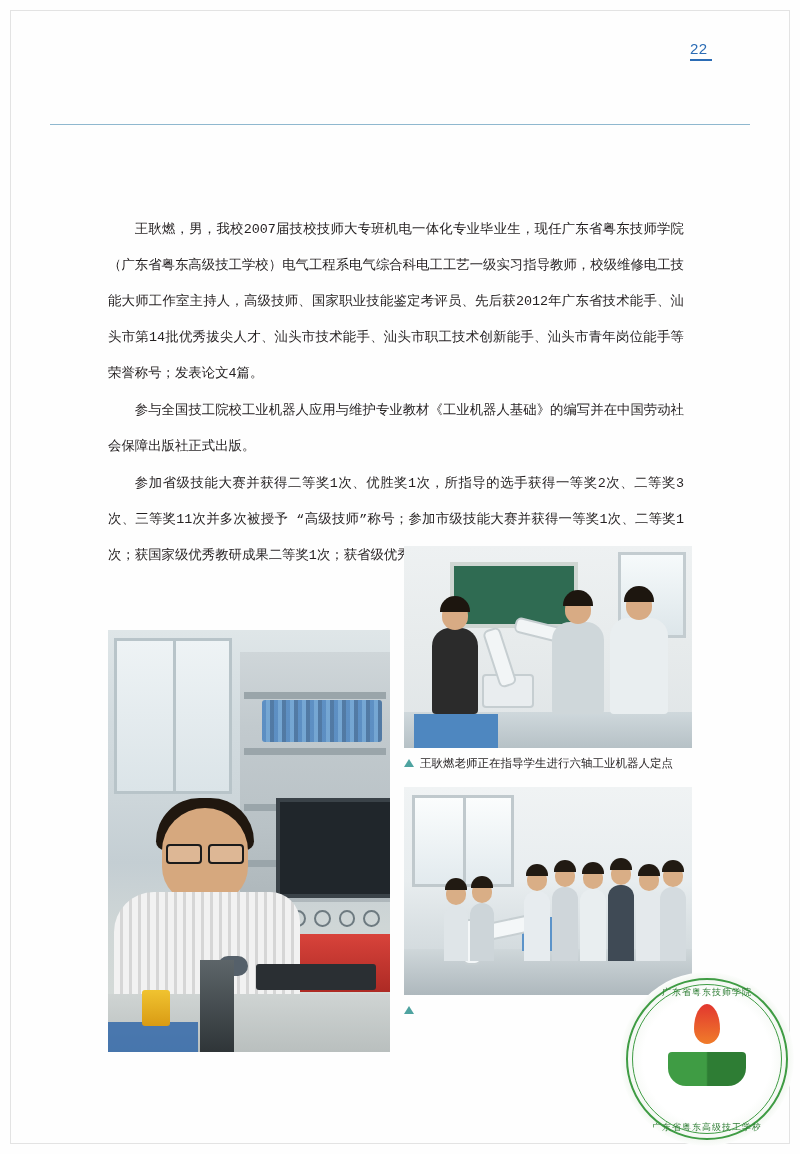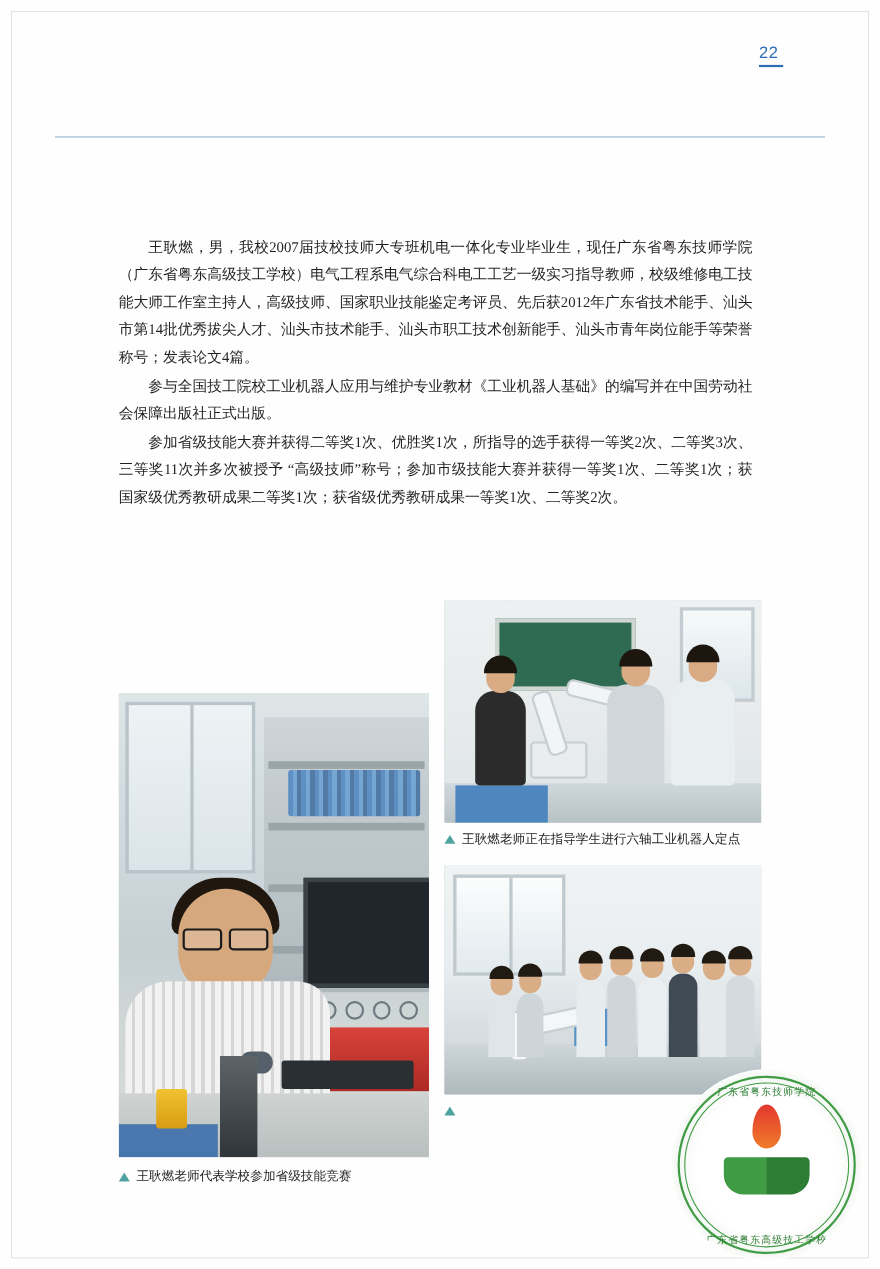--- a/index.html
+++ b/index.html
@@ -64,27 +64,27 @@
   .person-name {
     font-size: 21px;
     font-weight: bold;
     color: #1a1a1a;
     letter-spacing: 2px;
     margin: 0 0 22px 0;
     font-family: "Liberation Serif", serif;
   }
   .para {
     font-size: 13.4px;
-    line-height: 25px;
+    line-height: 36px;
     text-align: justify;
     text-justify: inter-ideograph;
     margin: 0 0 1px 0;
     text-indent: 2em;
     color: #231f20;
-    font-family: Liberation Serif, serif;
+    font-family: Liberation Mono, monospace;
   }
   
   .photos {
     position: absolute;
     left: 108px;
     top: 546px;
     width: 584px;
     height: 540px;
   }
   .photo {
@@ -284,21 +284,21 @@
     position:absolute; left:118px; bottom:44px; width:44px; height:34px; background:#5b93c9;
   }
   
   #cap-tr { left: 296px; top: 209px; width: 300px; }
   #cap-br { left: 296px; top: 456px; width: 230px; }
   #cap-left { left: 0px; top: 516px; width: 300px; }
 
   
   .logo {
     position: absolute;
-    right: 16px;
+    right: 6px;
     bottom: 8px;
     width: 174px;
     height: 174px;
     border-radius: 50%;
     background: radial-gradient(circle at 50% 50%, #ffffff 52%, #f3f7f2 66%, #ffffff 72%);
     overflow: hidden;
   }
   .logo .ring {
     position:absolute; inset:6px; border-radius:50%;
     border: 2px solid #3f9c44;
@@ -425,24 +425,20 @@
 
     <div class="caption" id="cap-tr">
       <span class="tri"></span>
       <span>王耿燃老师正在指导学生进行六轴工业机器人定点</span>
     </div>
 
     <div class="caption" id="cap-br" style="white-space:pre-line">
       <span class="tri"></span>
     </div>
 
-    <div class="caption" id="cap-left">
-      <span class="tri"></span>
-      <span>王耿燃老师代表学校参加省级技能竞赛</span>
-    </div>
 
   </div>
 
   <div class="logo">
     <div class="ring"></div>
     <div class="ring2"></div>
     <div class="txt-top">广东省粤东技师学院</div>
     <div class="flame"></div>
     <div class="book"></div>
     <div class="txt-bot">广东省粤东高级技工学校</div>

